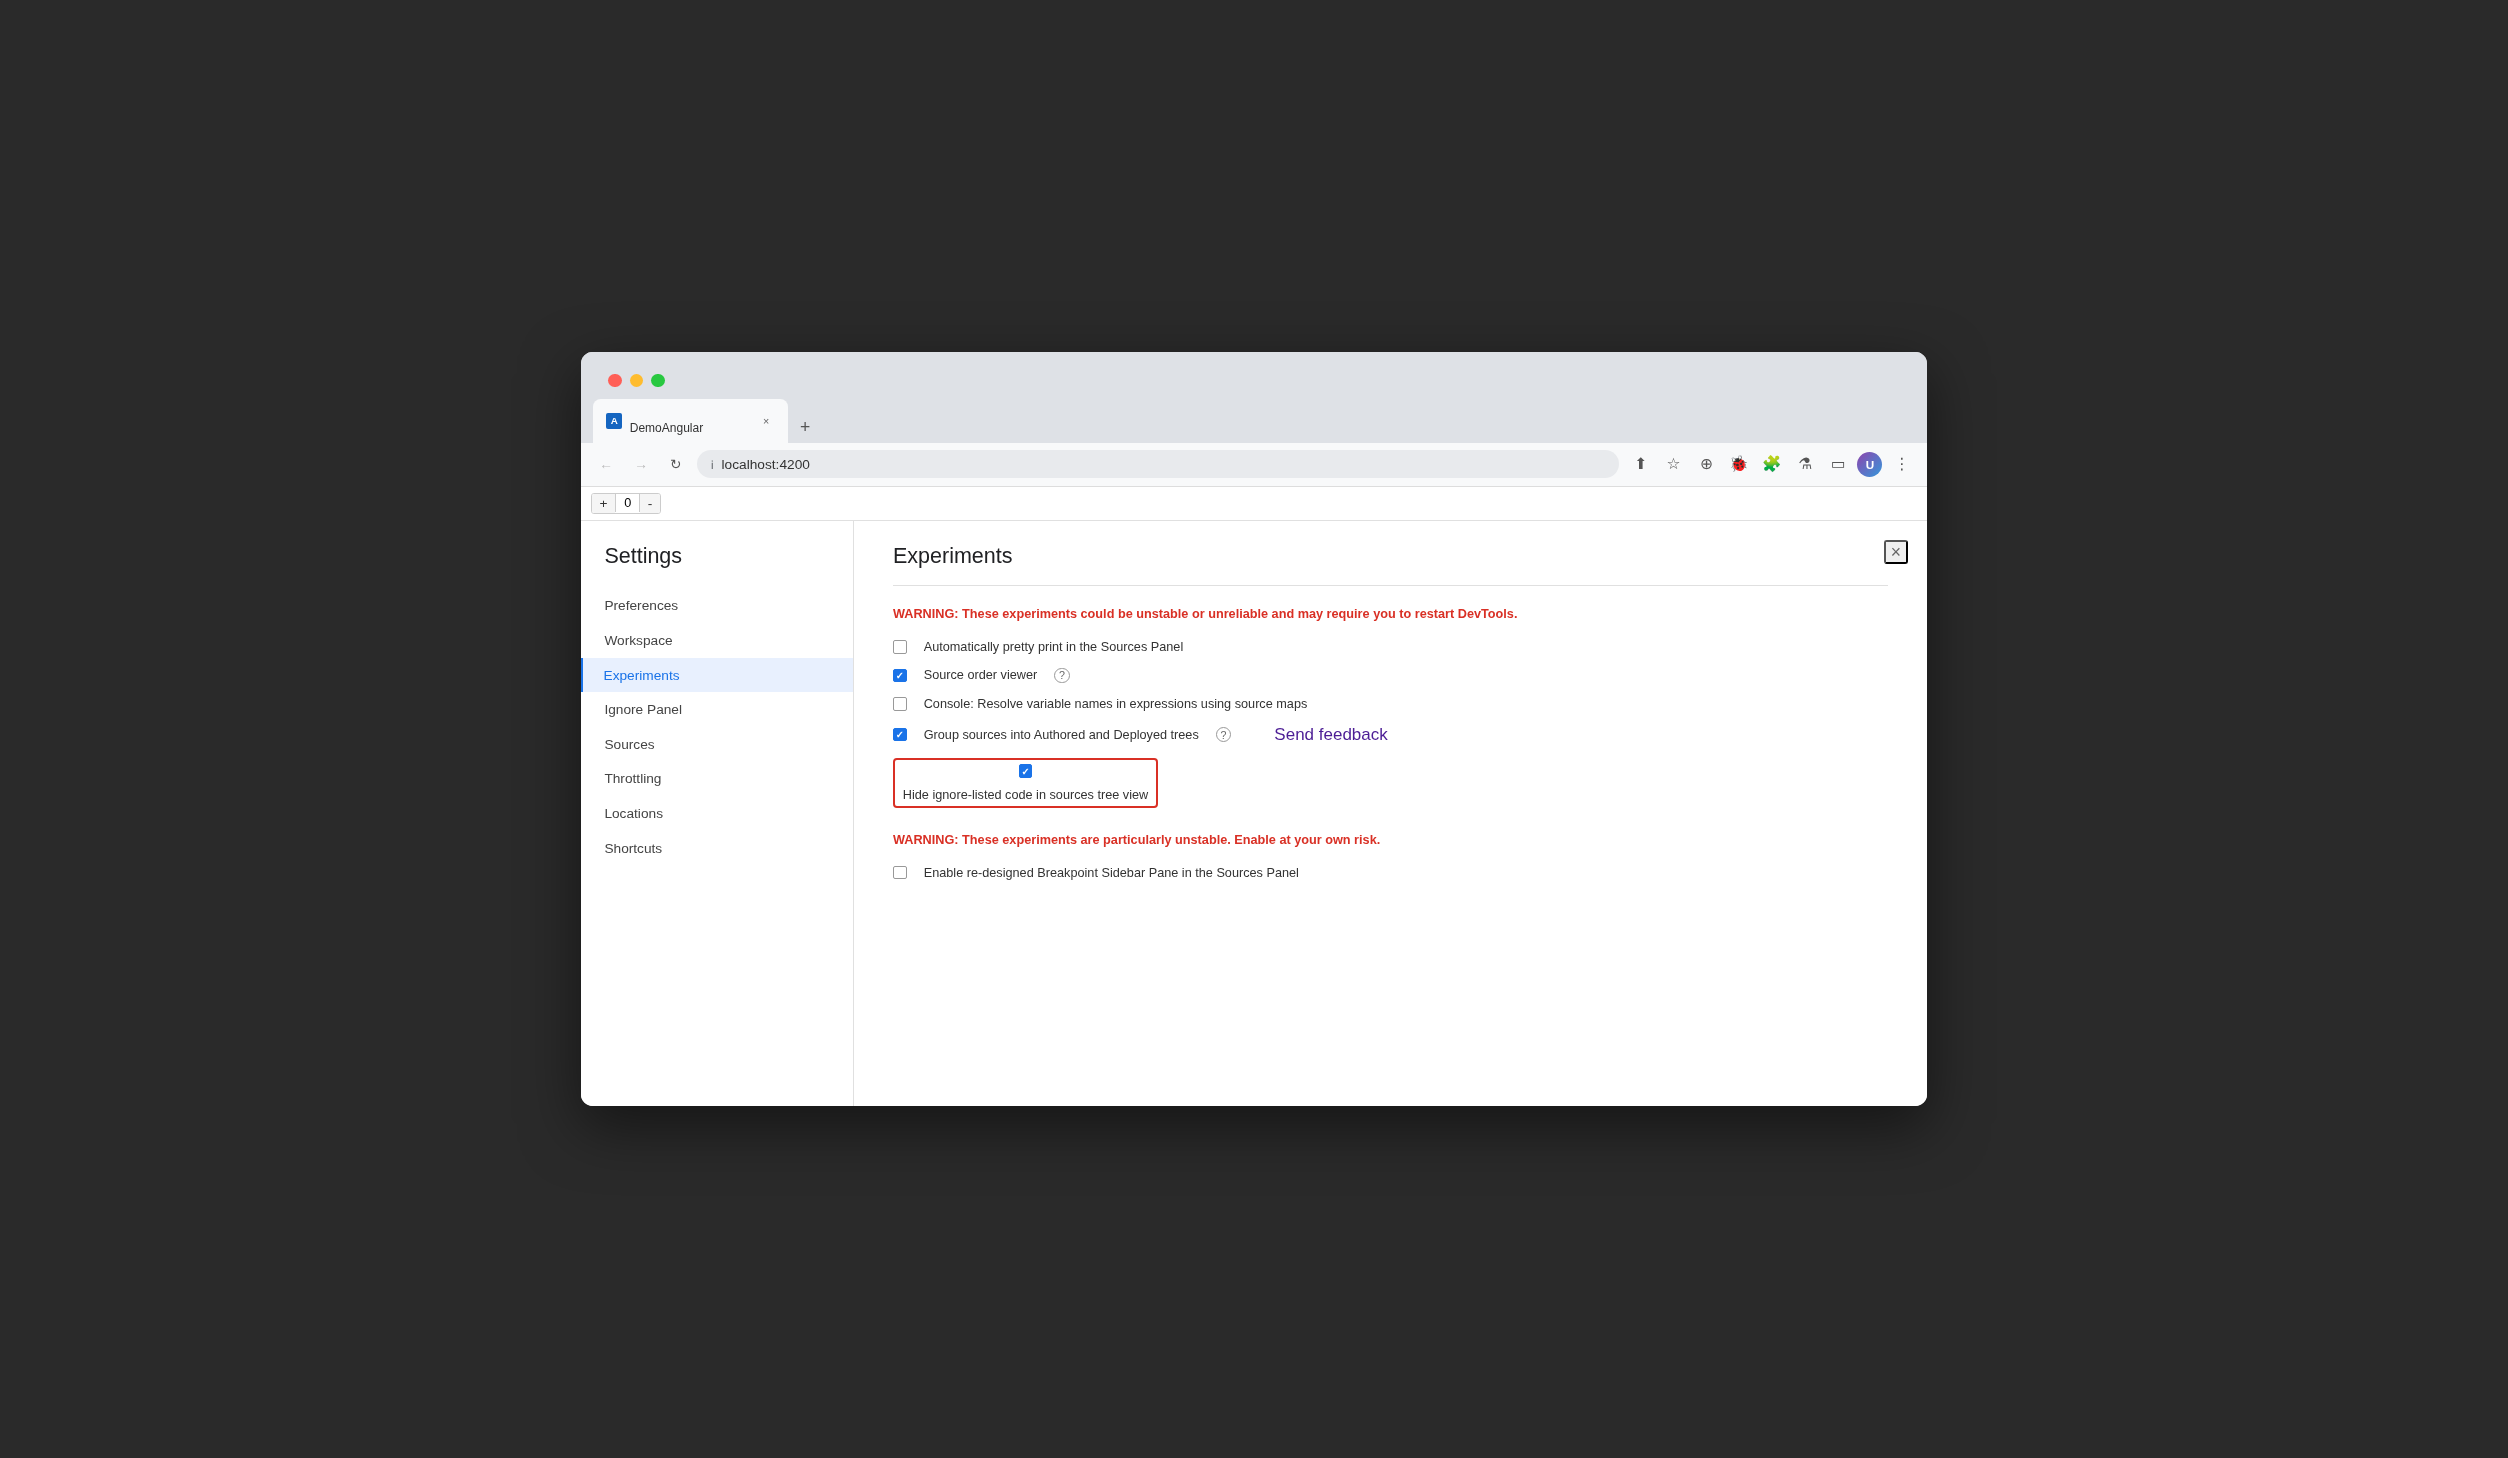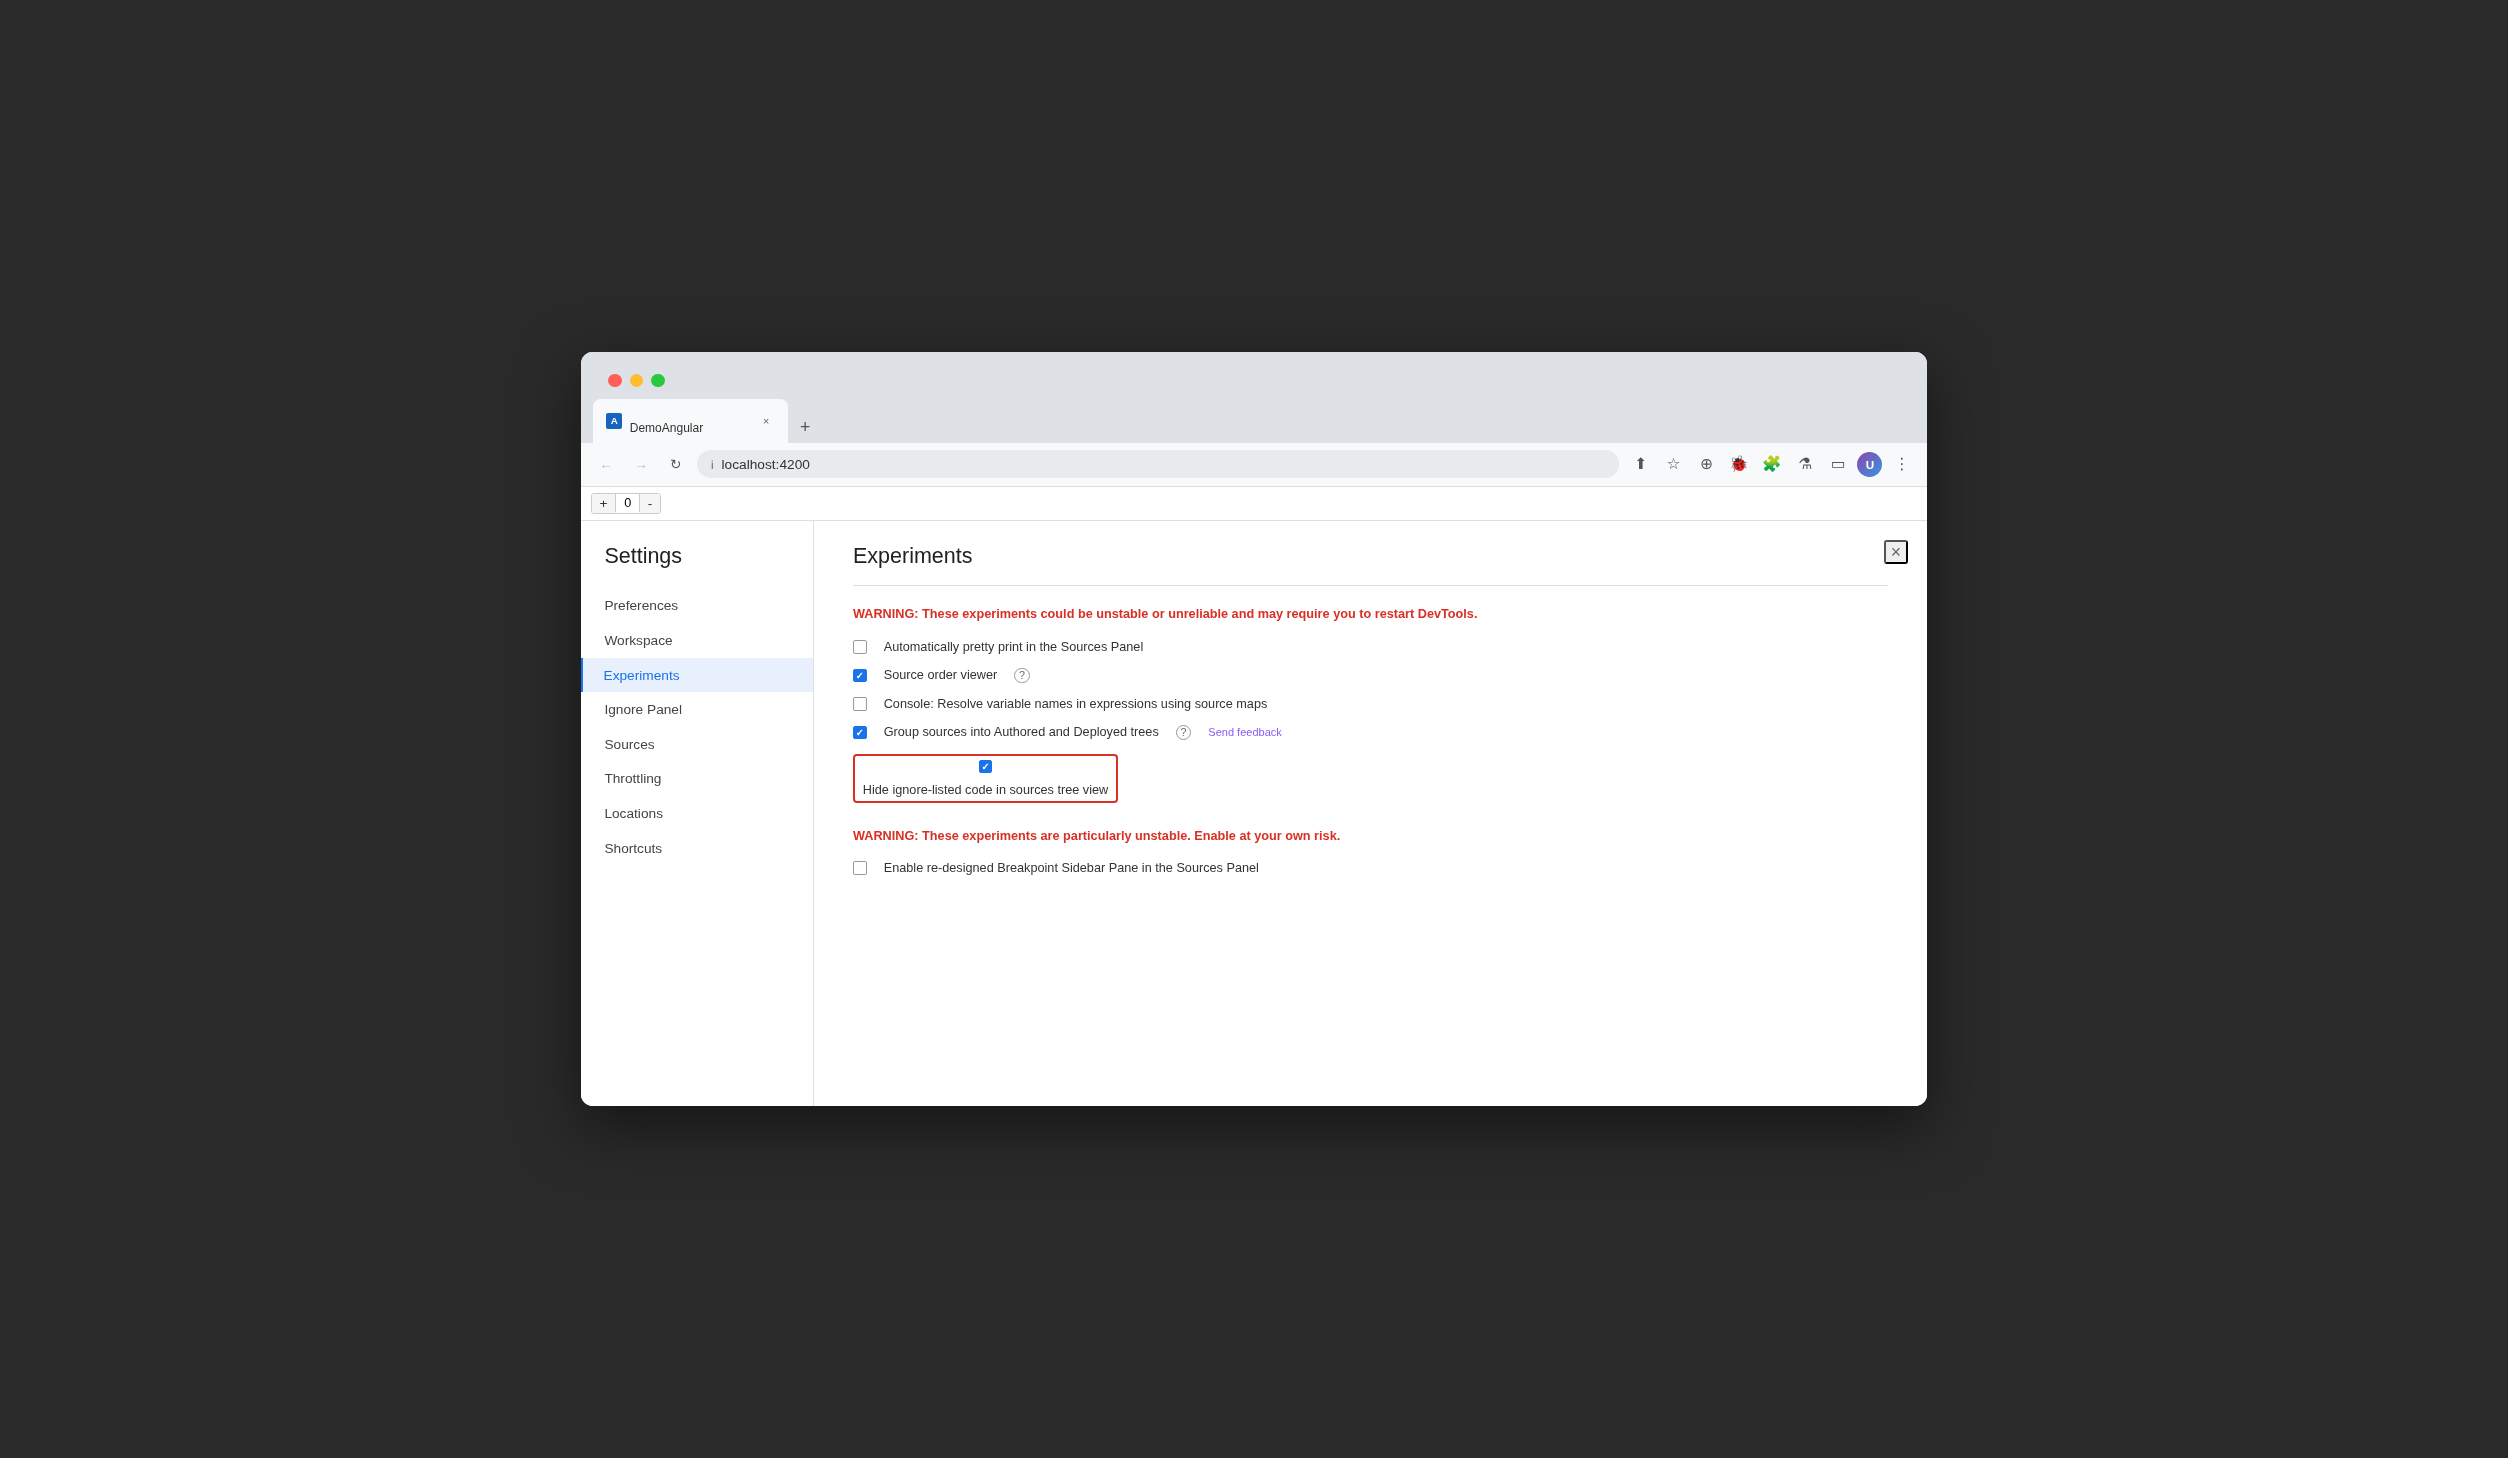--- a/index.html
+++ b/index.html
@@ -210,21 +210,21 @@
 
     
     .settings-panel {
       display: flex;
       flex: 1;
       position: relative;
       min-height: 585px;
     }
 
     .settings-sidebar {
-      width: 233px;
+      width: 273px;
       border-right: 1px solid #e0e0e0;
       padding: 23.4px 0;
       flex-shrink: 0;
     }
 
     .settings-title {
       font-size: 21.5px;
       font-weight: 400;
       color: #202124;
       padding: 0 23.4px 19.5px;
@@ -341,23 +341,24 @@
       display: flex;
       align-items: center;
       justify-content: center;
       font-size: 10.7px;
       color: #666;
       cursor: pointer;
       flex-shrink: 0;
     }
 
     .feedback-link {
-      color: #8b5cf6;
+      color: #4c1d95;
       text-decoration: none;
-      font-size: 11px;
+      font-size: 17px;
+      margin-left: 26px;
     }
 
     .highlighted-option {
       border: 2px solid #d93025;
       border-radius: 3.9px;
       padding: 3.9px 7.8px;
       display: inline-flex;
       align-items: center;
       gap: 9.8px;
       flex-direction: column;

